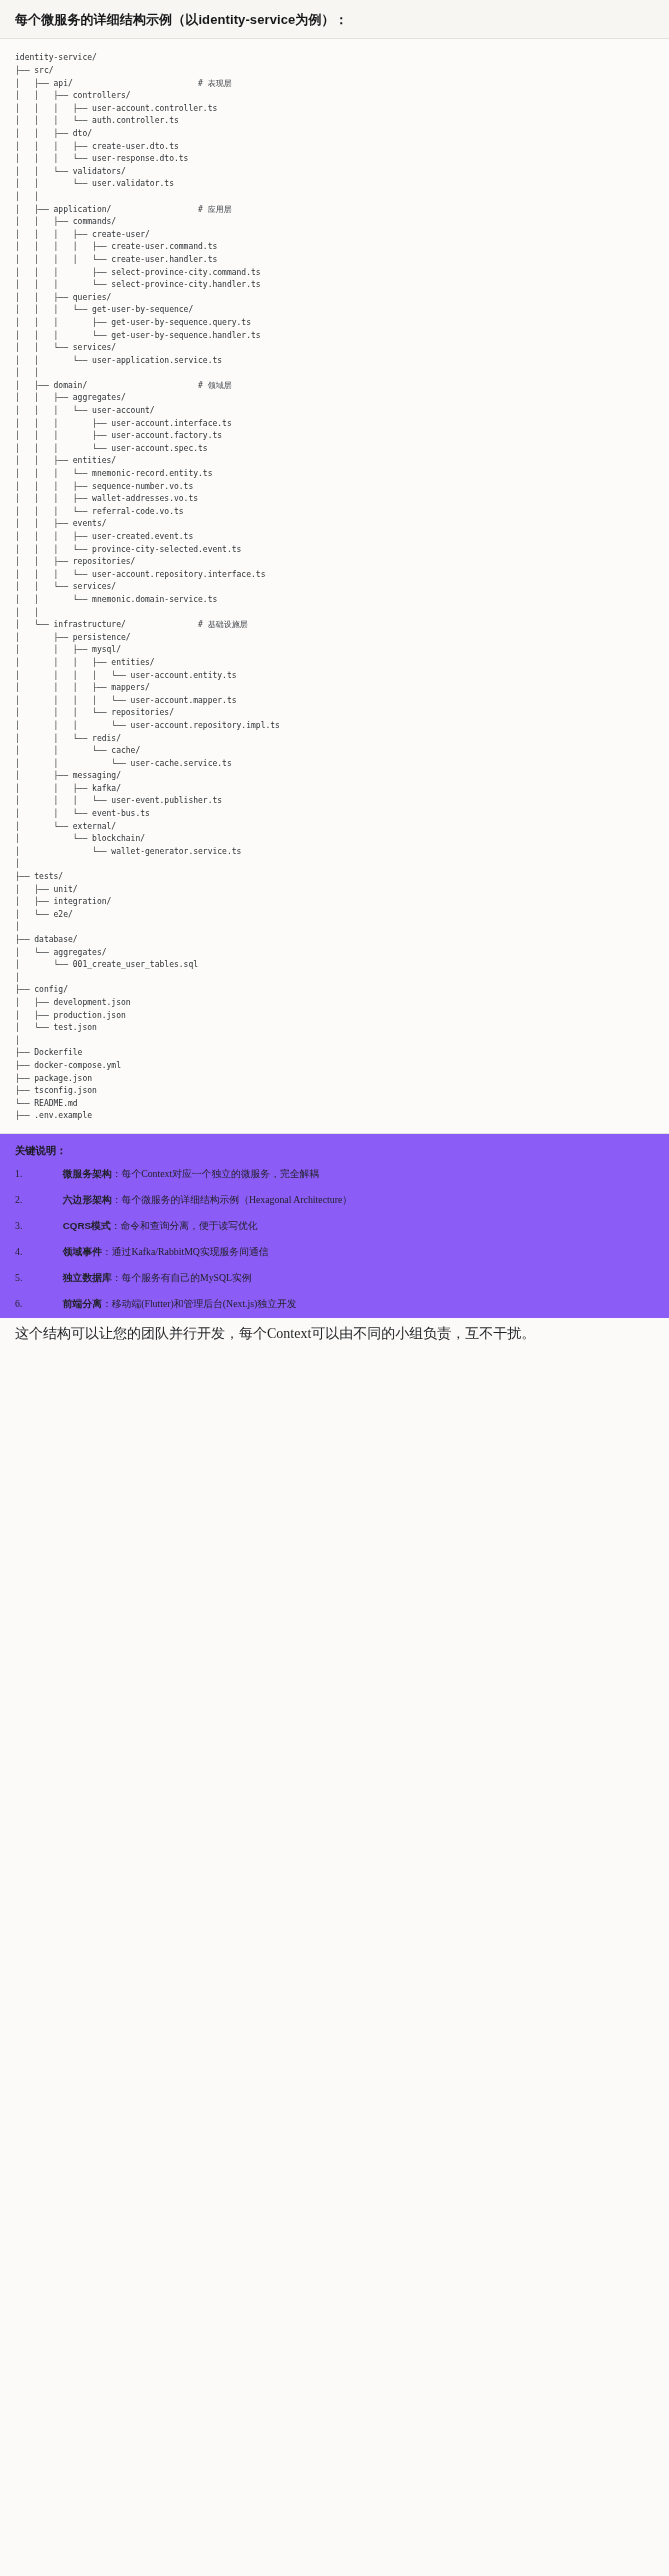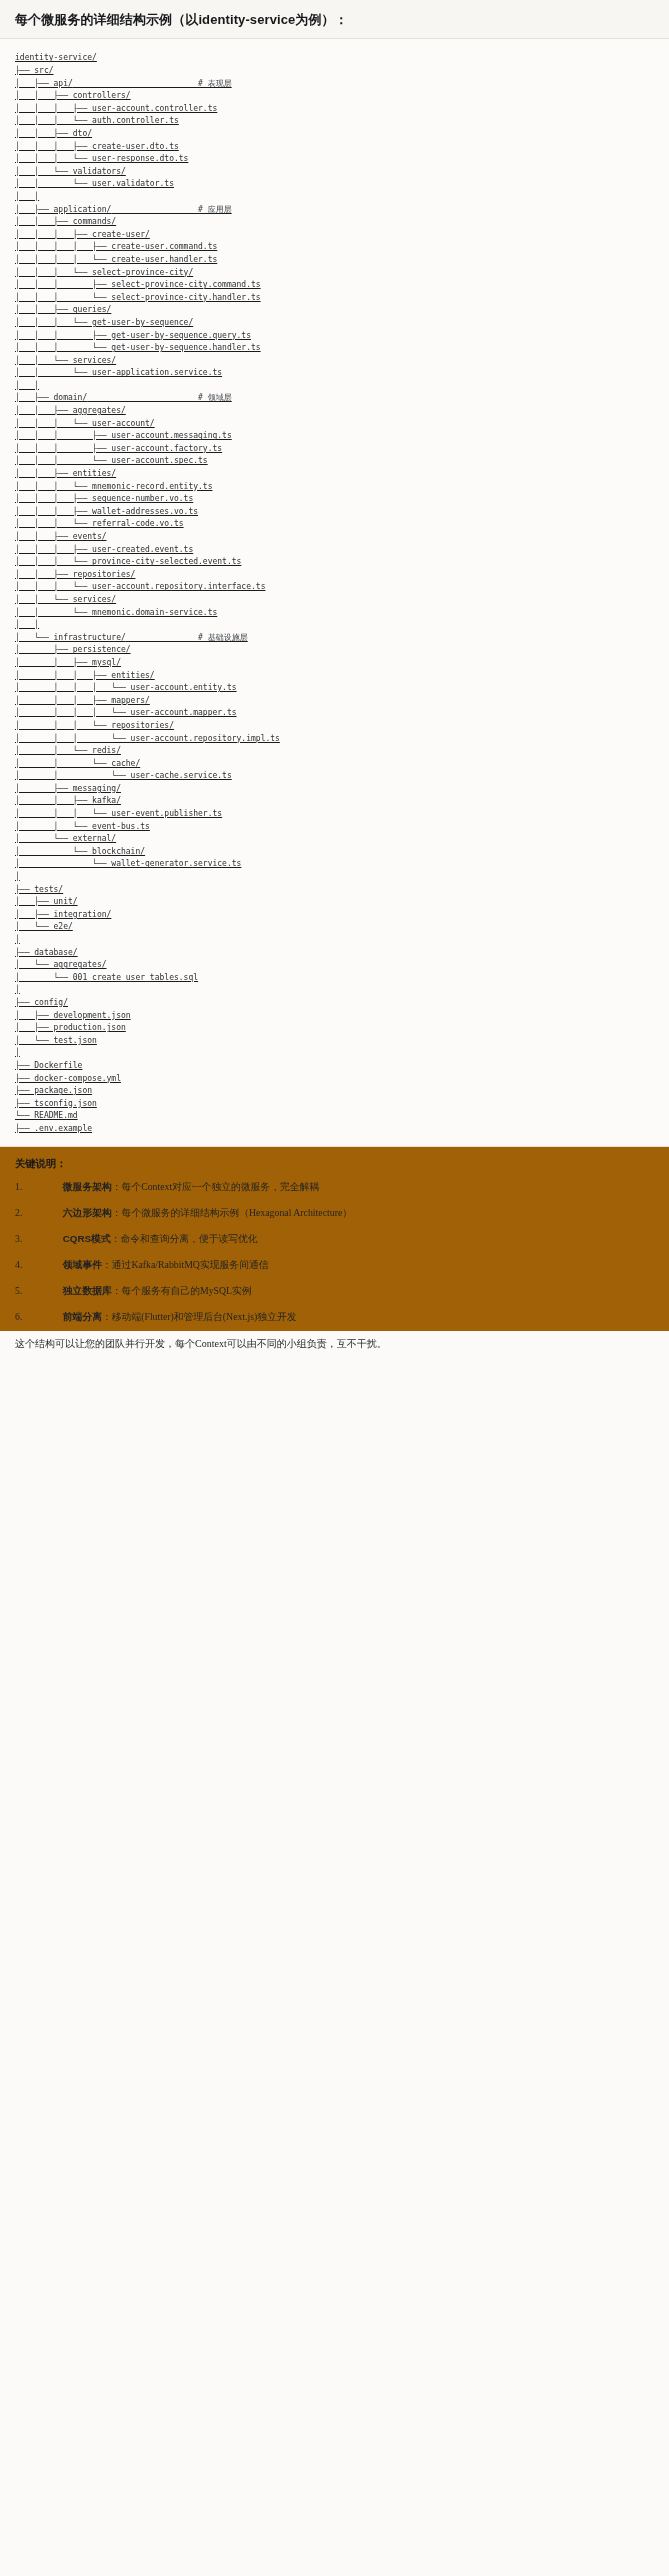--- a/index.html
+++ b/index.html
@@ -33,21 +33,20 @@
     line-height: 1.35;
     letter-spacing: 0.1px;
     color: #17181a;
     font-family: "Liberation Sans", sans-serif;
   }
 
   
   .tree-block {
     padding: 13.8px 15px 10px 15px;
     background: #fcfbf9;
-    text-decoration: underline;
   }
   .tree {
     margin: 0;
     font-family: "DejaVu Sans Mono", "Liberation Mono", monospace;
     font-size: 8px;
     line-height: 12.6px;
     color: #2c3034;
     white-space: pre;
     letter-spacing: 0px;
     tab-size: 4;
@@ -61,21 +60,21 @@
     color: #2c3034;
   }
   .tree-line .cmt {
     color: #3a3f45;
   }
 
   
   .notes {
     padding: 10px 15px 6.3px 15px;
     border-top: 0.6px solid #e3e1db;
-    background: #a16207;
+    background: #8b5cf6;
   }
   .notes-title {
     margin: 0 0 8.8px 0;
     font-size: 10.3px;
     font-weight: 700;
     color: #17181a;
     line-height: 1.4;
   }
   .notes-list {
     margin: 0;
@@ -100,21 +99,21 @@
   }
   .note-sep { font-family: "Liberation Sans", sans-serif; }
   .note-desc { font-family: "Liberation Serif", serif; }
 
   .closing {
     padding: 5px 15px 16.3px 15px;
     background: #fbfaf8;
   }
   .closing-text {
     margin: 0;
-    font-size: 10px;
+    font-size: 14px;
     line-height: 1.55;
     color: #1f2124;
     font-family: "Liberation Serif", serif;
   }
 </style>
 </head>
 <body>
 
 <div class="page">
 
@@ -133,34 +132,33 @@
 </span><span class="tree-line"><span class="path">│   │   │   ├── create-user.dto.ts</span>
 </span><span class="tree-line"><span class="path">│   │   │   └── user-response.dto.ts</span>
 </span><span class="tree-line"><span class="path">│   │   └── validators/</span>
 </span><span class="tree-line"><span class="path">│   │       └── user.validator.ts</span>
 </span><span class="tree-line"><span class="path">│   │</span>
 </span><span class="tree-line"><span class="path">│   ├── application/</span>                  <span class="cmt"># 应用层</span>
 </span><span class="tree-line"><span class="path">│   │   ├── commands/</span>
 </span><span class="tree-line"><span class="path">│   │   │   ├── create-user/</span>
 </span><span class="tree-line"><span class="path">│   │   │   │   ├── create-user.command.ts</span>
 </span><span class="tree-line"><span class="path">│   │   │   │   └── create-user.handler.ts</span>
-</span><span class="tree-line"><span class="path">│   │   │   └── select-province-city/</span>
 </span><span class="tree-line"><span class="path">│   │   │       ├── select-province-city.command.ts</span>
 </span><span class="tree-line"><span class="path">│   │   │       └── select-province-city.handler.ts</span>
 </span><span class="tree-line"><span class="path">│   │   ├── queries/</span>
 </span><span class="tree-line"><span class="path">│   │   │   └── get-user-by-sequence/</span>
 </span><span class="tree-line"><span class="path">│   │   │       ├── get-user-by-sequence.query.ts</span>
 </span><span class="tree-line"><span class="path">│   │   │       └── get-user-by-sequence.handler.ts</span>
 </span><span class="tree-line"><span class="path">│   │   └── services/</span>
 </span><span class="tree-line"><span class="path">│   │       └── user-application.service.ts</span>
 </span><span class="tree-line"><span class="path">│   │</span>
 </span><span class="tree-line"><span class="path">│   ├── domain/</span>                       <span class="cmt"># 领域层</span>
 </span><span class="tree-line"><span class="path">│   │   ├── aggregates/</span>
 </span><span class="tree-line"><span class="path">│   │   │   └── user-account/</span>
-</span><span class="tree-line"><span class="path">│   │   │       ├── user-account.messaging.ts</span>
+</span><span class="tree-line"><span class="path">│   │   │       ├── user-account.interface.ts</span>
 </span><span class="tree-line"><span class="path">│   │   │       ├── user-account.factory.ts</span>
 </span><span class="tree-line"><span class="path">│   │   │       └── user-account.spec.ts</span>
 </span><span class="tree-line"><span class="path">│   │   ├── entities/</span>
 </span><span class="tree-line"><span class="path">│   │   │   └── mnemonic-record.entity.ts</span>
 </span><span class="tree-line"><span class="path">│   │   │   ├── sequence-number.vo.ts</span>
 </span><span class="tree-line"><span class="path">│   │   │   ├── wallet-addresses.vo.ts</span>
 </span><span class="tree-line"><span class="path">│   │   │   └── referral-code.vo.ts</span>
 </span><span class="tree-line"><span class="path">│   │   ├── events/</span>
 </span><span class="tree-line"><span class="path">│   │   │   ├── user-created.event.ts</span>
 </span><span class="tree-line"><span class="path">│   │   │   └── province-city-selected.event.ts</span>

